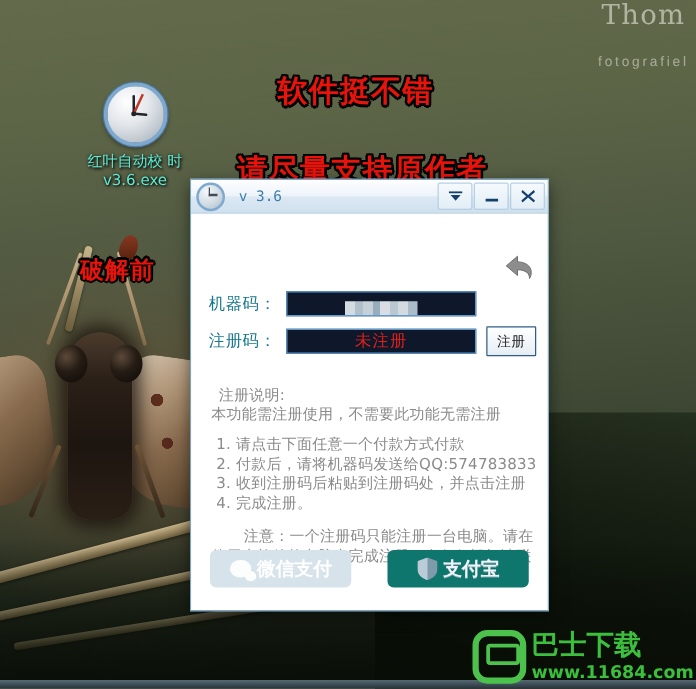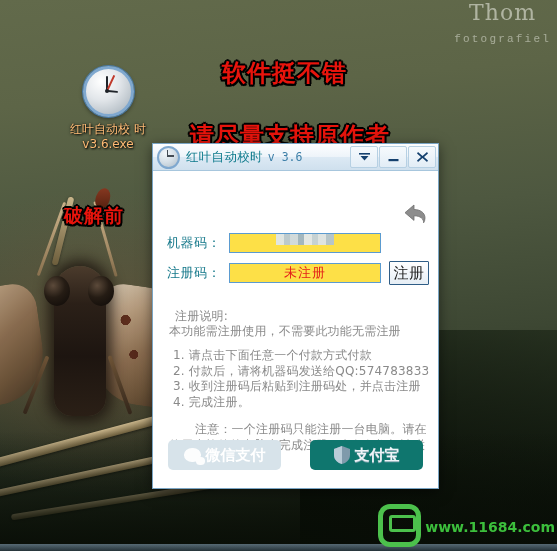--- a/index.html
+++ b/index.html
@@ -121,24 +121,24 @@
     pointer-events: none;
     user-select: none;
   }
   .wm-name {
     font-family: "DejaVu Serif", serif;
     font-size: 22px;
     letter-spacing: 1px;
     line-height: 1;
   }
   .wm-sub {
-    font-family: Liberation Mono, monospace;
+    font-family: Liberation Sans, sans-serif;
     font-size: 11px;
     letter-spacing: 2.2px;
-    margin-top: 9px;
+    margin-top: 20px;
     color: rgba(226,228,216,0.55);
   }
 
   
   .desk-icon {
     position: absolute;
     left: 68px;
     top: 66px;
     width: 80px;
     text-align: center;
@@ -172,21 +172,21 @@
   .clock-pin {
     position: absolute;
     width: 4px; height: 4px; border-radius: 50%;
     background: #1d2126;
     left: 19.5px; top: 19.5px;
   }
   .desk-label {
     margin-top: 5px;
     font-size: 12px;
     line-height: 15px;
-    color: #fdba74;
+    color: #5eead4;
     text-shadow: 1px 1px 2px rgba(0,0,0,0.95), 0 0 3px rgba(0,0,0,0.8);
     word-break: break-all;
   }
 
   
   .annot {
     position: absolute;
     font-weight: bold;
     color: #e8140c;
     font-family: "DejaVu Sans", sans-serif;
@@ -298,25 +298,25 @@
   .field-label {
     font-size: 13px;
     color: #15788a;
     width: 62px;
     flex: none;
     letter-spacing: 0.5px;
   }
   .field-input {
     height: 20px;
     border: 1px solid #5b9bd0;
-    background: #fde047;
+    background: #0f172a;
     box-sizing: border-box;
     position: relative;
     display: flex;
-    align-items: flex-start;
+    align-items: flex-end;
     justify-content: center;
   }
   #machine-code-input { width: 152px; }
   #reg-code-input { width: 152px; }
   .mosaic {
     width: 58px;
     height: 11px;
     background:
       linear-gradient(90deg,
         #dfe6ea 0 8px, #b9c9d4 8px 14px, #cfdae2 14px 22px, #9fb5c4 22px 28px,
@@ -327,21 +327,21 @@
     color: #e32119;
     font-size: 13px;
     letter-spacing: 1px;
   }
   .reg-btn {
     margin-left: 8px;
     width: 38px;
     height: 22px;
     border: 1px solid #2f5d86;
     background: linear-gradient(to bottom, #ffffff 0%, #f2f6fa 52%, #e6eef5 100%);
-    font-size: 15px;
+    font-size: 11px;
     color: #1b1b1b;
     cursor: pointer;
     display: flex;
     align-items: center;
     justify-content: center;
     border-radius: 1px;
     letter-spacing: 0.5px;
   }
 
   .notes {
@@ -515,21 +515,20 @@
   </div>
 
   <div class="annot" id="annot-0">软件挺不错</div>
   <div class="annot" id="annot-1">请尽量支持原作者</div>
   <div class="annot" id="annot-2">破解前</div>
 
   <div class="dialog">
 
     <div class="titlebar">
       <div class="tb-icon"></div>
-      <div class="tb-title">红叶自动校时</div>
       <div class="tb-ver">v 3.6</div>
       <div class="tb-btns">
         <div class="tb-btn">
           <svg width="11" height="9" viewBox="0 0 11 9">
             <rect x="0" y="0" width="11" height="1.6" fill="#14406e"></rect>
             <path d="M1.5 3 L5.5 7.6 L9.5 3 Z" fill="#14406e"></path>
           </svg>
         </div>
         <div class="tb-btn">
           <svg width="11" height="9" viewBox="0 0 11 9">
@@ -598,17 +597,18 @@
       </div>
 
     </div>
   </div>
 
   <div class="taskbar"></div>
 
   <div class="site-logo">
     <div class="logo-mark"></div>
     <div class="logo-text">
+      <div class="logo-cn">巴士下载</div>
       <div class="logo-url">www.11684.com</div>
     </div>
   </div>
 
 </div>
 
 </body></html>

